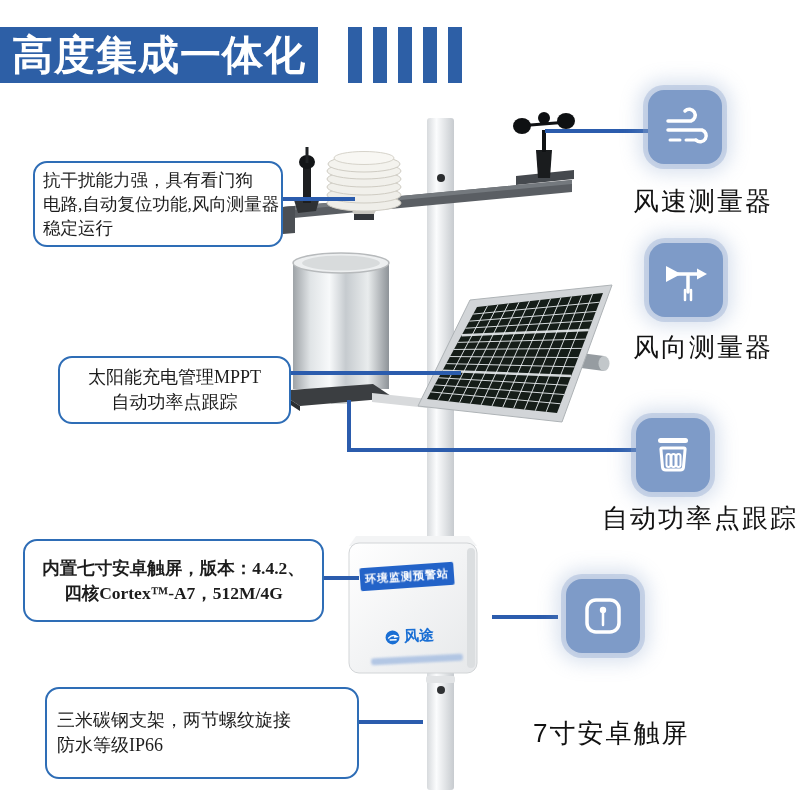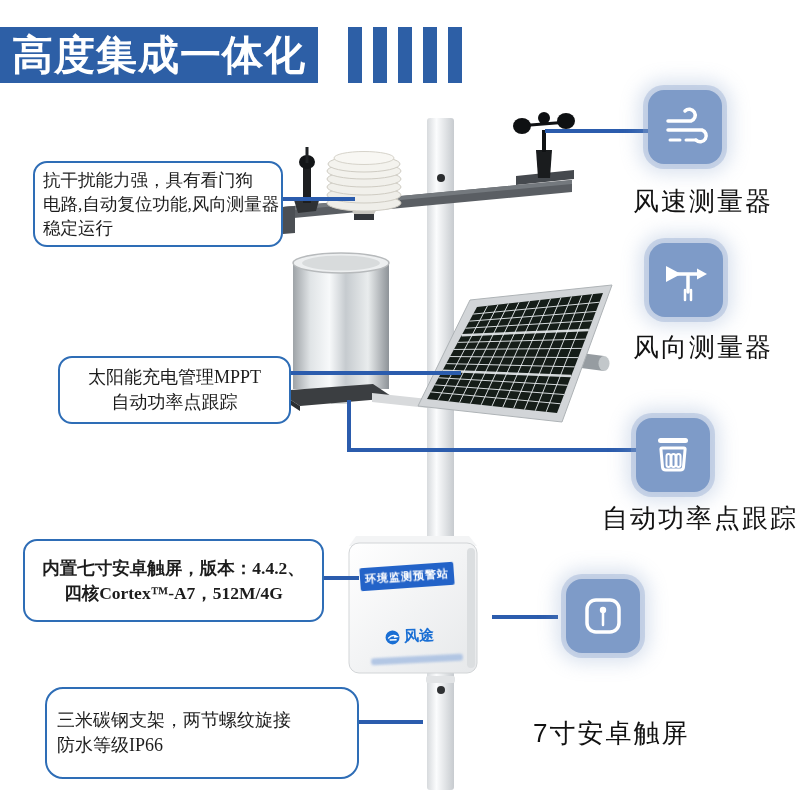--- a/index.html
+++ b/index.html
@@ -25,21 +25,21 @@
   .callout{
     background:#ffffff;border:2px solid #2e6db6;border-radius:14px;
     display:flex;flex-direction:column;justify-content:center;
     font-family:"Liberation Serif","DejaVu Serif",serif;
     color:#1c1c1c;z-index:3;
   }
   .callout span{display:block;white-space:nowrap;line-height:1.38;}
   .co1{left:33px;top:161px;width:230px;height:82px;font-size:17.5px;padding:0 8px;}
   .co2{left:33px;top:356px;width:229px;height:64px;font-size:18px;text-align:center;margin-left:25px;}
   .co3{left:23px;top:539px;width:289px;height:79px;font-size:17.5px;text-align:center;padding:0 4px;font-weight:bold;}
-  .co4{left:45px;top:687px;width:290px;height:88px;font-size:18px;padding:0 10px;border-radius:18px;}
+  .co4{left:45px;top:687px;width:290px;height:88px;font-size:18px;padding:0 10px;}
   
   .cline{background:var(--line-blue,#2b5cad);z-index:2;}
   
   .feat-icon{
     width:74px;height:74px;border-radius:16px;
     background:var(--icon-blue,#7e9bc8);
     box-shadow:0 0 0 5px rgba(136,161,203,.35),0 0 18px 10px rgba(136,161,203,.30);
     display:flex;align-items:center;justify-content:center;z-index:3;
   }
   .feat-label{

